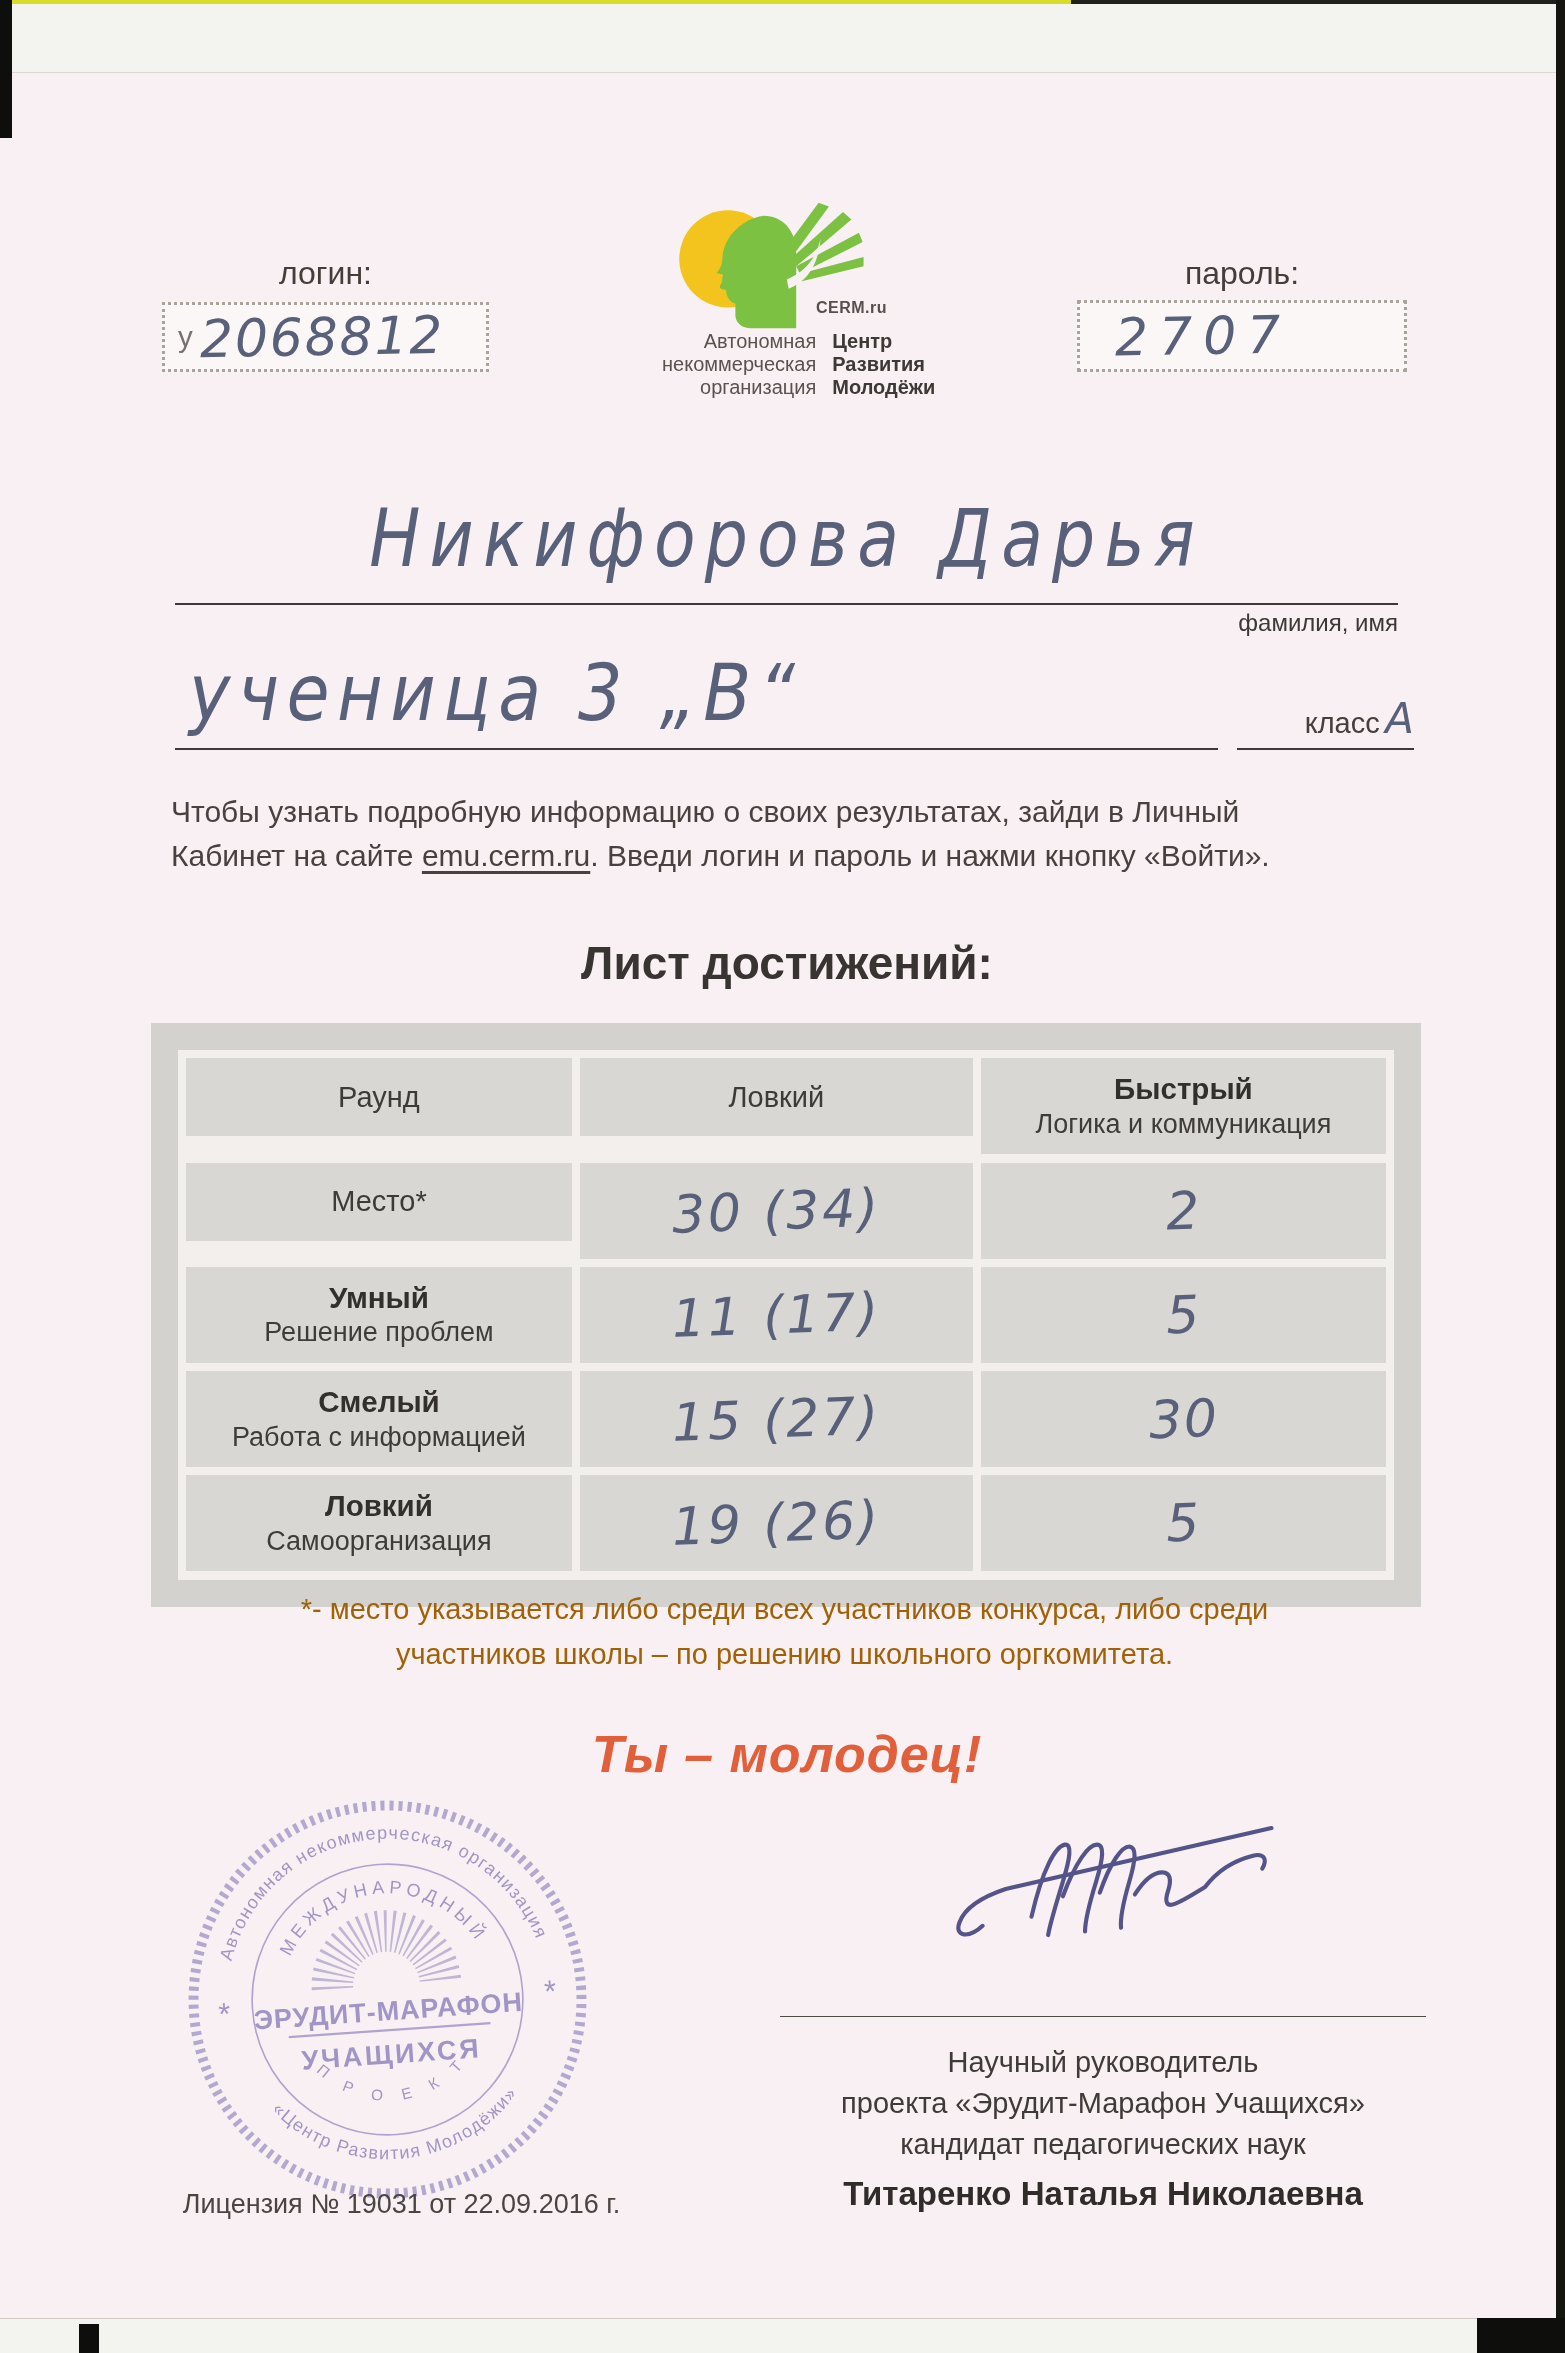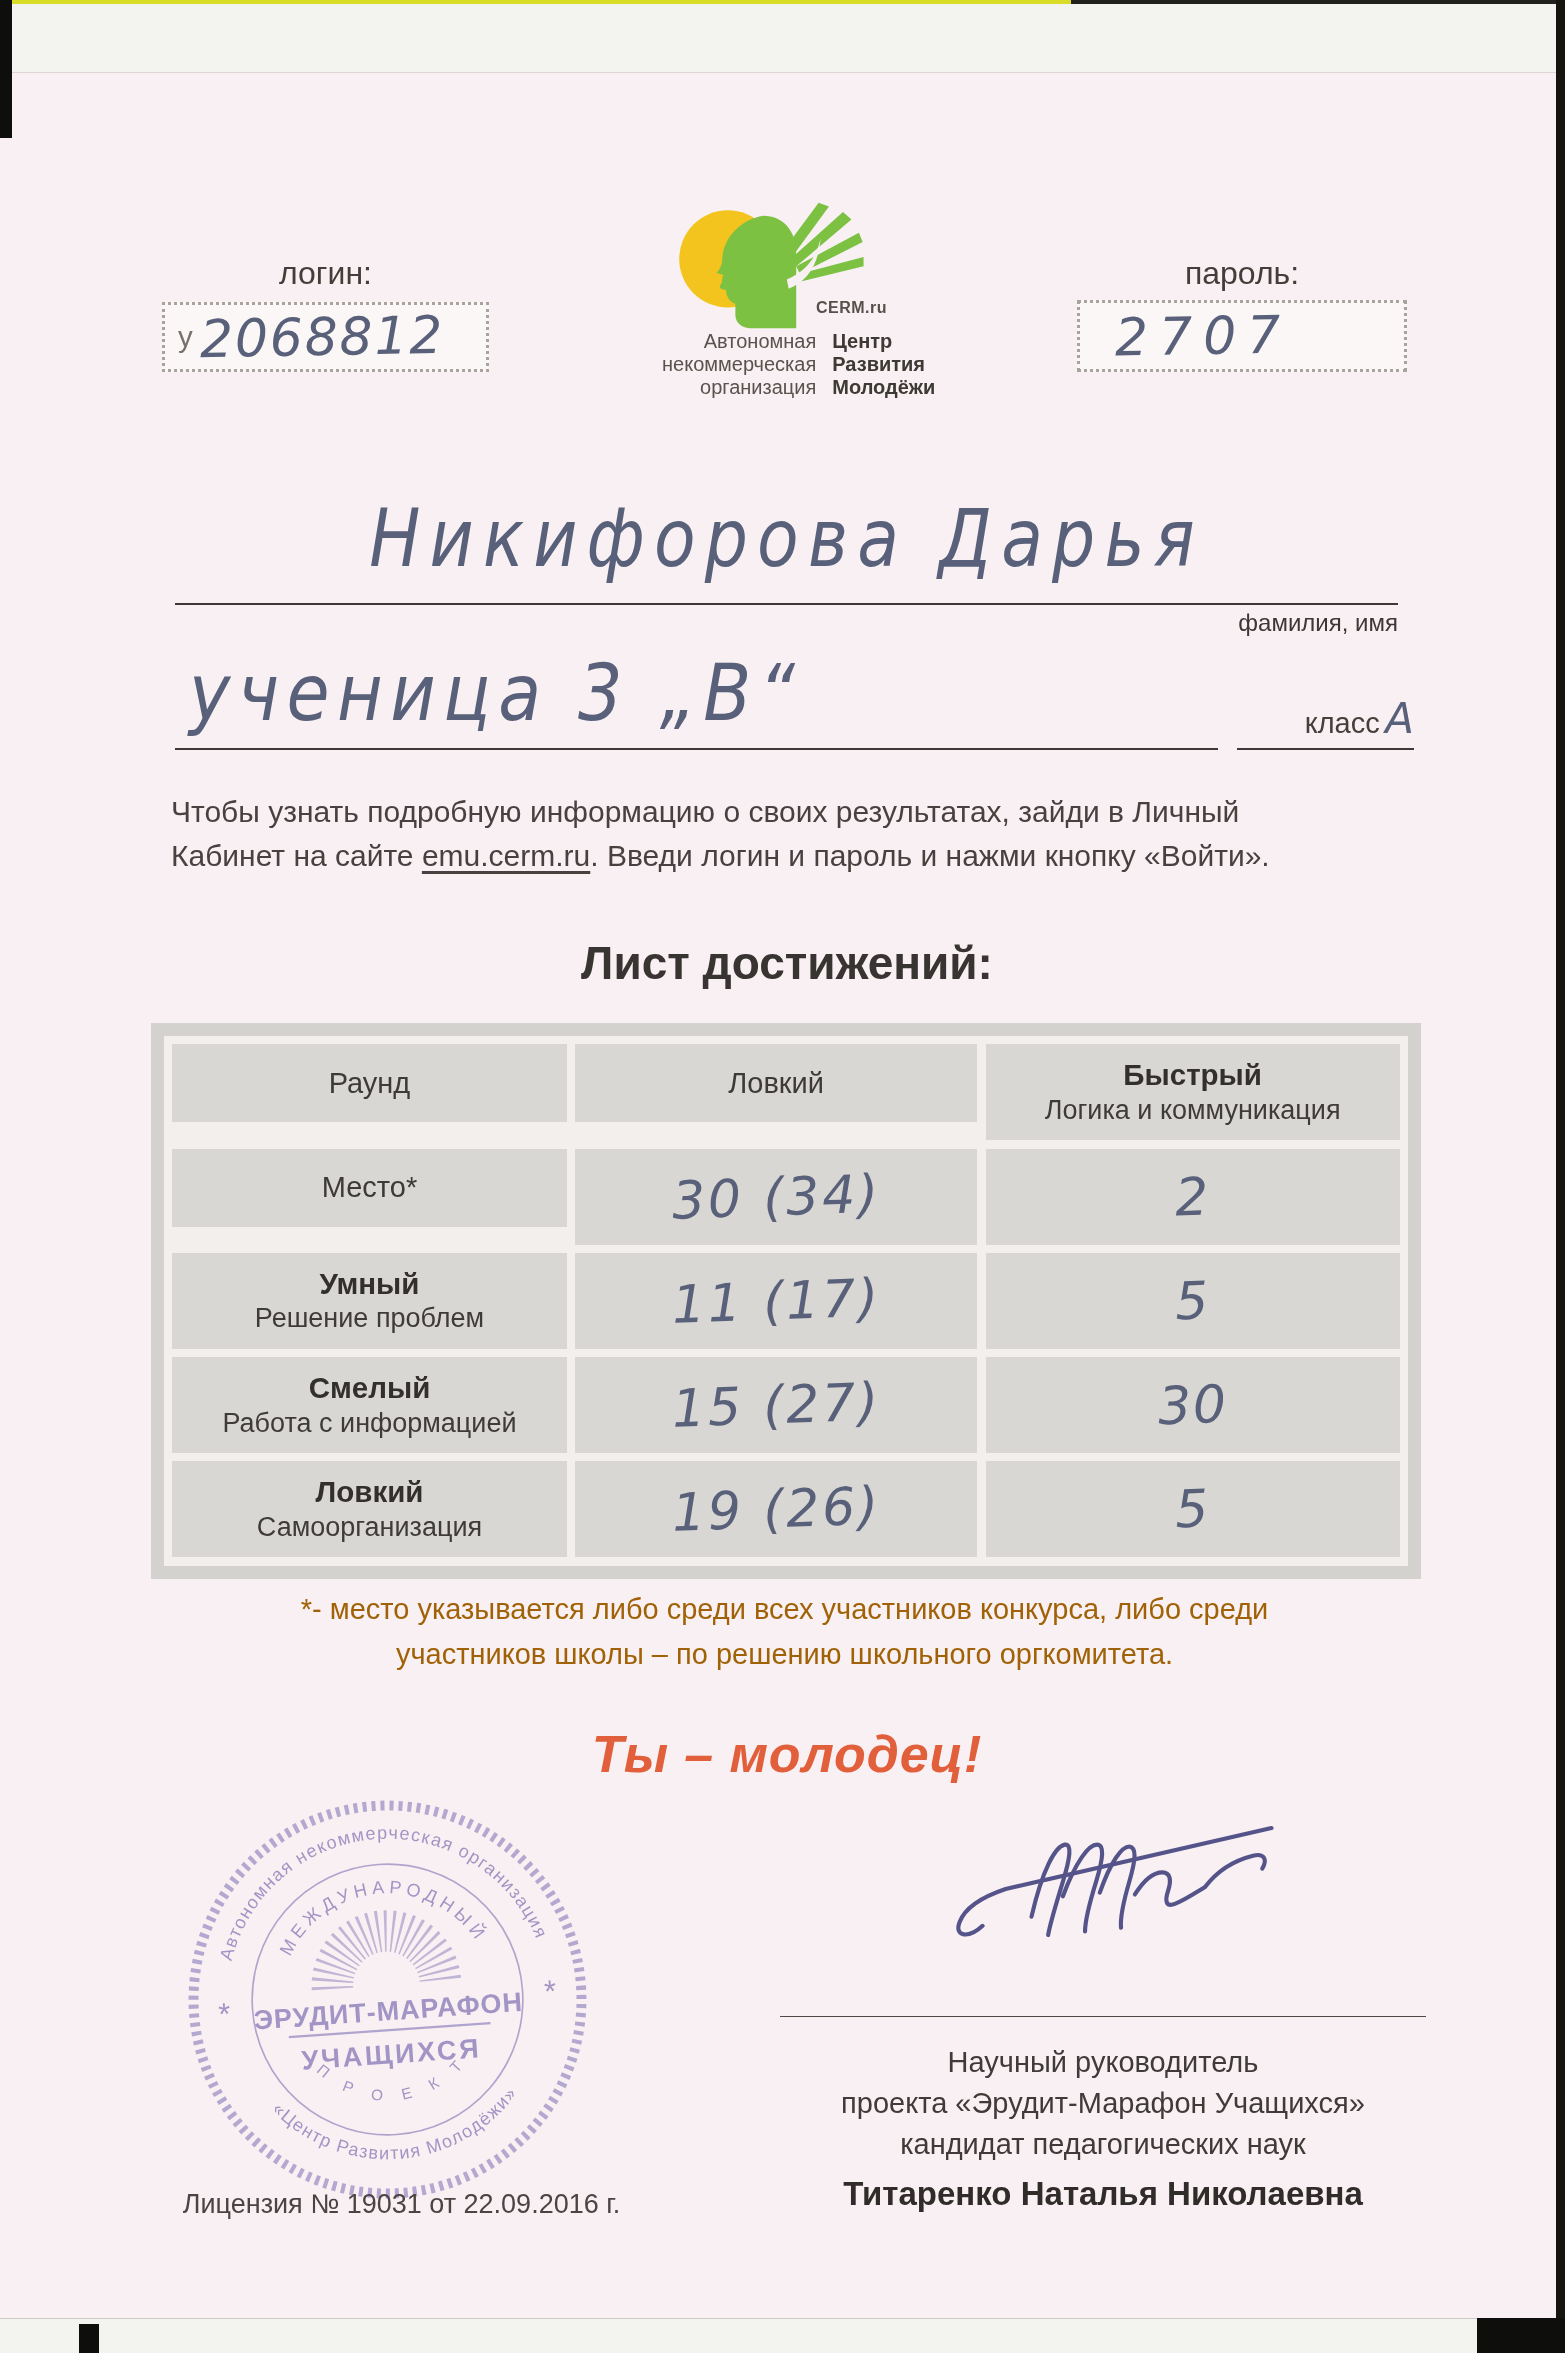--- a/index.html
+++ b/index.html
@@ -51,21 +51,21 @@
   .class-label{font-size:29px;color:#45403c;vertical-align:baseline;}
   .class-hand{font-size:42px;vertical-align:baseline;margin-left:5.5px;}
 
   
   .instr{left:171px;top:790px;width:1260px;font-size:30px;line-height:1.48;color:#474240;}
   .instr .line{display:block;}
   .link{text-decoration:underline;text-underline-offset:4.6px;}
 
   
   .ach-title{left:155px;top:936px;width:1264px;text-align:center;font-size:46px;font-weight:bold;color:#383431;}
-  .table-wrap{left:151px;top:1023px;width:1270px;background:#d3d2cf;padding:13px;box-sizing:border-box;}
+  .table-wrap{left:151px;top:1023px;width:1270px;background:#d3d2cf;padding:27px;box-sizing:border-box;}
   .table-inner{background:#f3efed;padding:8.3px;display:grid;grid-template-columns:1fr 1.02fr 1.05fr;gap:8.3px;}
   .cell{background:#d8d7d4;display:flex;flex-direction:column;align-items:center;justify-content:center;}
   .cell.hdr{height:78px;font-size:29px;color:#3e3a37;}
   .cell.row{height:96px;}
   .round-name{font-size:29.5px;font-weight:bold;color:#332f2c;line-height:1.25;}
   .round-sub{font-size:27px;color:#3f3b38;line-height:1.25;}
   .score{font-size:52px;letter-spacing:2.8px;transform:rotate(-2deg);}
   .place{font-size:52px;letter-spacing:1.8px;transform:rotate(-2deg);}
 
   .footnote{left:166px;top:1587px;width:1237px;text-align:center;font-size:29px;line-height:1.55;color:#a16207;}

